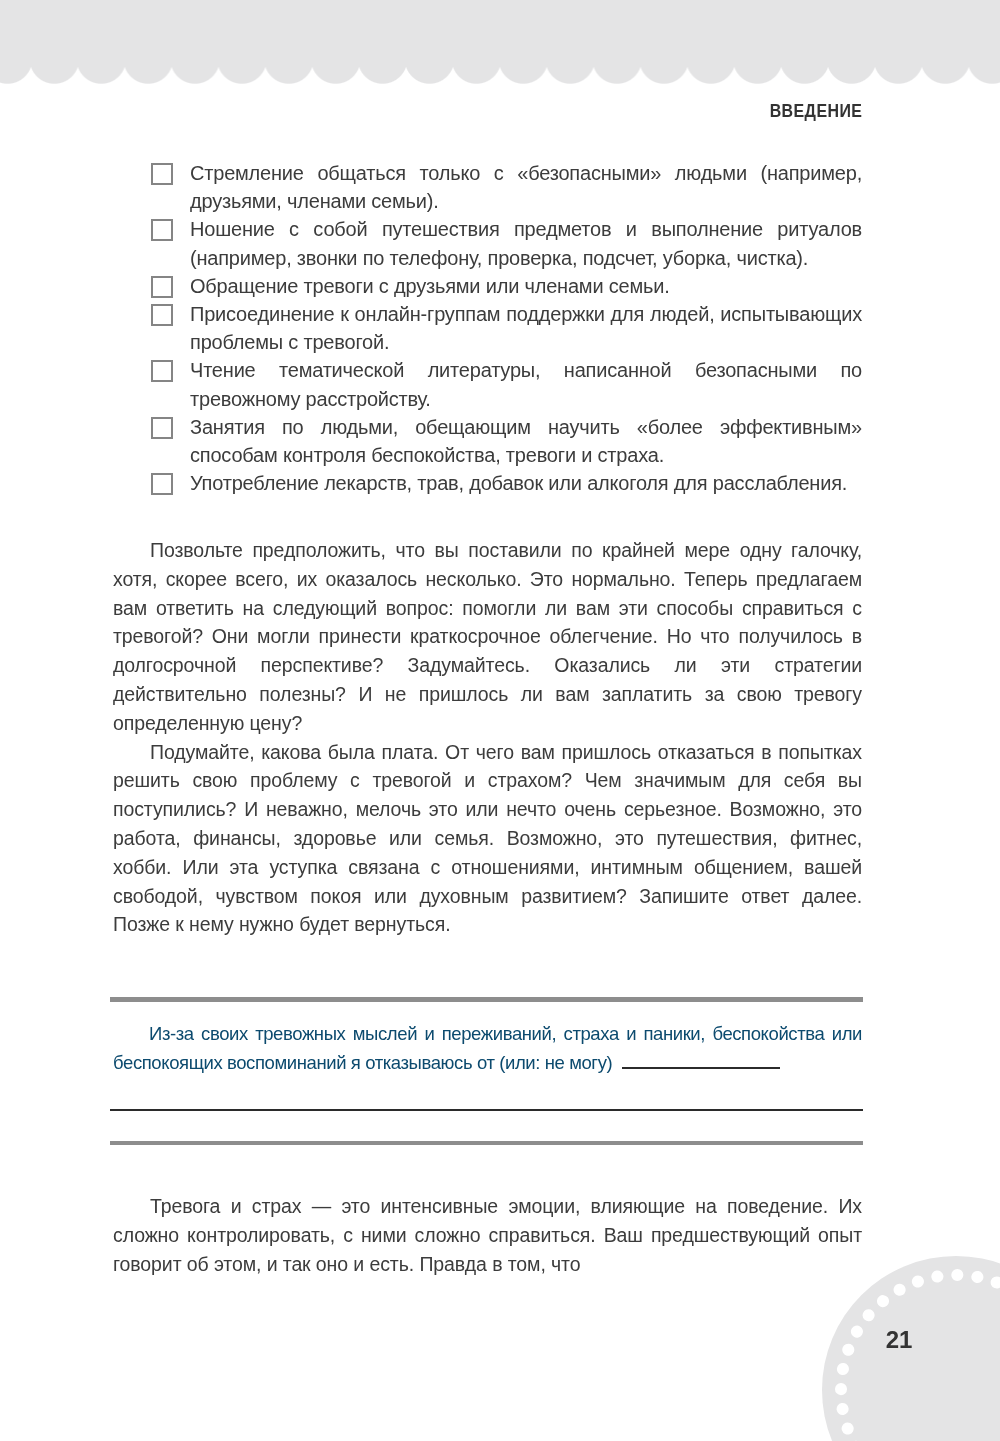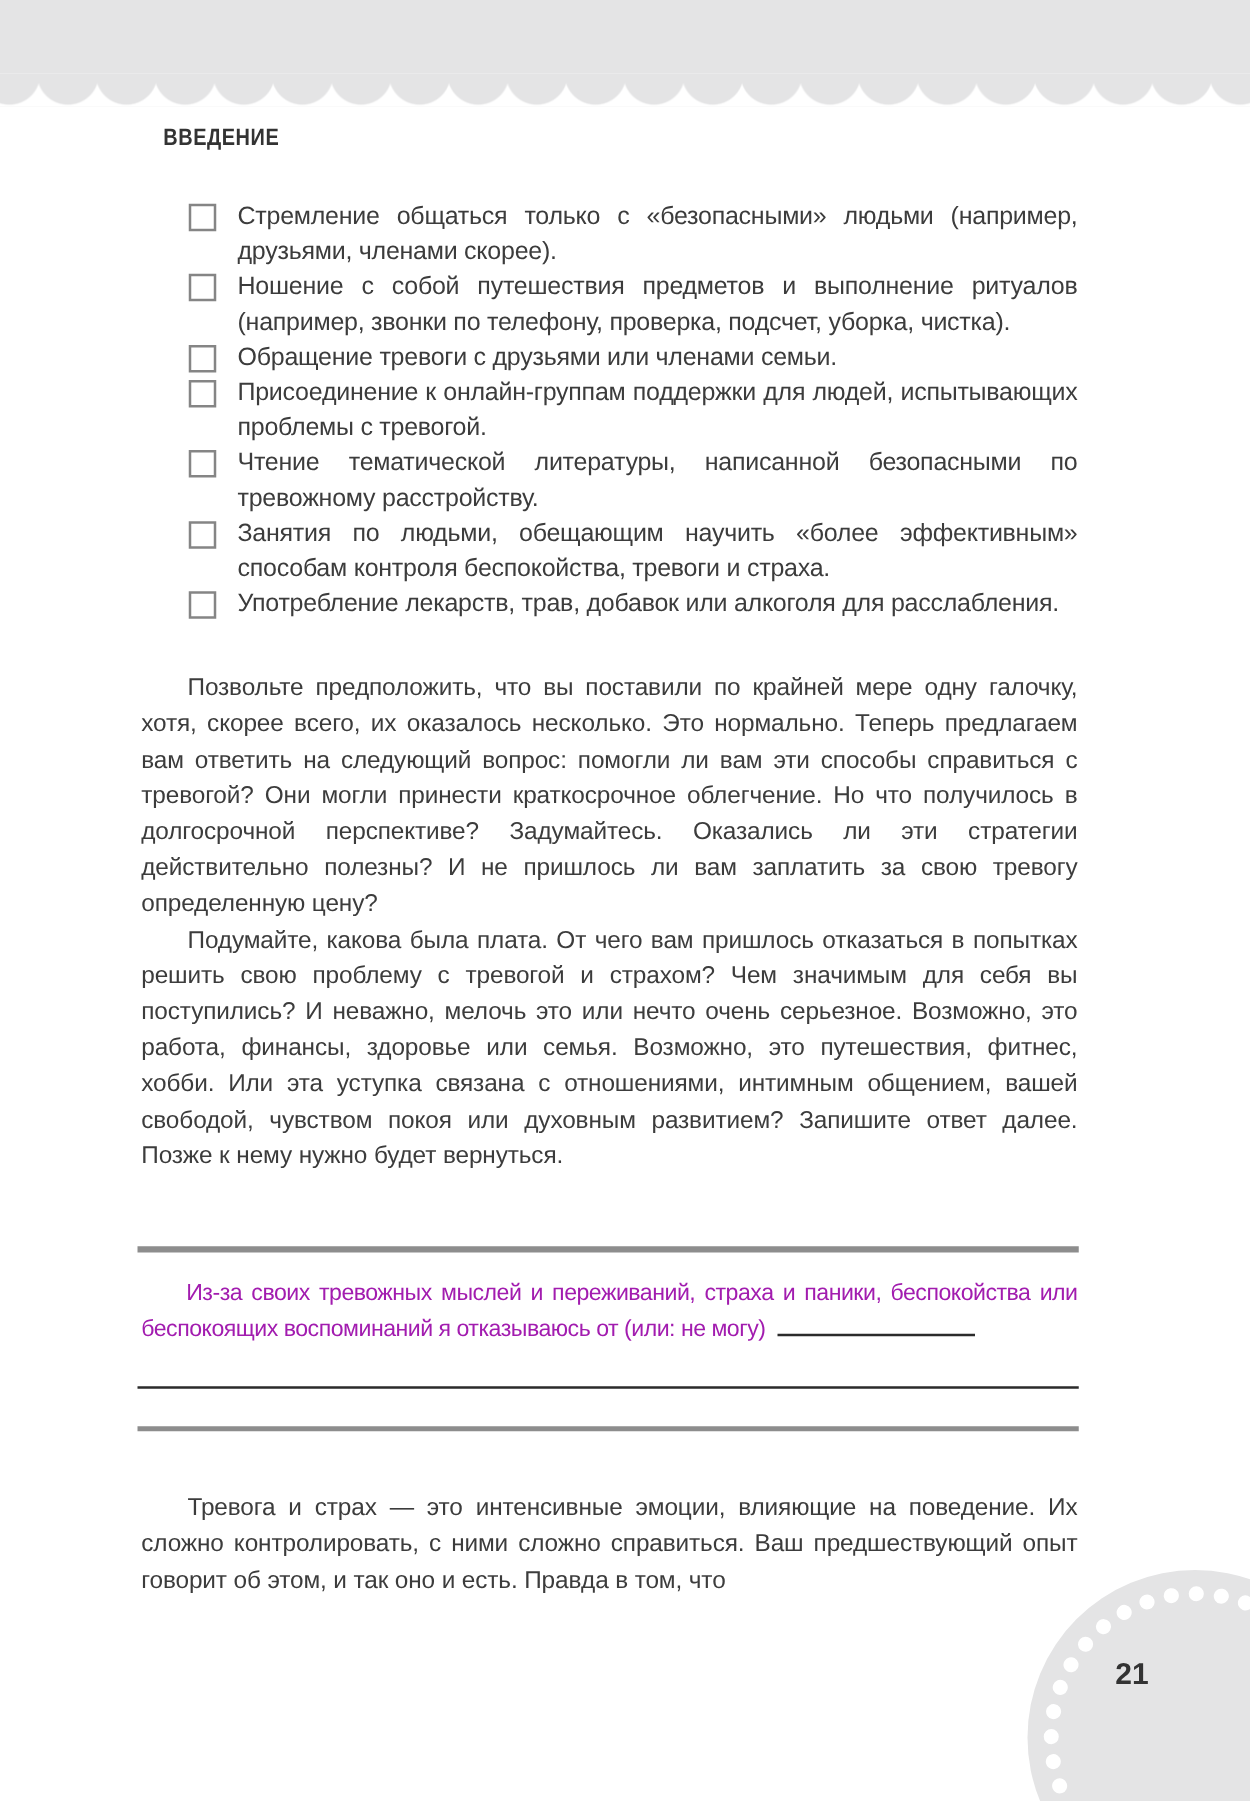--- a/index.html
+++ b/index.html
@@ -25,21 +25,21 @@
     position:absolute;top:59px;left:0;width:1000px;height:26px;
     background-image:radial-gradient(25.3px 25.3px at 23.5px 0px,
       var(--decor-gray) 24.2px, rgba(228,228,229,0) 25.3px);
     background-size:46.9px 26px;
     background-repeat:repeat-x;
     background-position:-16px 0;
   }
   
   .running-head{
     position:absolute;top:100px;left:113px;width:749px;
-    text-align:left;
+    text-align:right;
   }
   .running-head span{
     display:inline-block;
     font-size:19px;font-weight:bold;color:#333333;
     letter-spacing:.5px;
     transform:scaleX(.84);transform-origin:100% 50%;
   }
   
   .checklist{
     position:absolute;top:159px;left:151px;width:711px;
@@ -71,53 +71,53 @@
     position:absolute;left:110px;width:753px;
     background:var(--rule-gray);
   }
   #ws-rule-top{top:997px;height:5px;}
   #ws-rule-bottom{top:1141px;height:4px;}
   .ws-text{
     position:absolute;left:113px;top:1019px;width:749px;
     font-size:18.5px;line-height:29px;
     letter-spacing:-.4px;
     text-align:justify;text-indent:36px;
-    color:#a21caf;
+    color:#0c4a6e;
   }
   .fill-short{
     display:inline-block;width:158px;height:12px;
     border-bottom:2px solid var(--line-dark);
     margin-left:10px;text-indent:0;
   }
   .write-line{
     position:absolute;left:110px;top:1109px;width:753px;height:2px;
     background:var(--line-dark);
   }
   
   .corner-svg{position:absolute;right:0;bottom:0;}
   .page-number{
     position:absolute;left:879px;top:1326px;width:40px;
     font-size:24px;font-weight:bold;color:#333333;
-    text-align:right;
+    text-align:center;
   }
 </style>
 </head>
 <body>
 
 <div class="band-solid"></div>
 <div class="band-scallops"></div>
 
 <div class="running-head">
   <span>ВВЕДЕНИЕ</span>
 </div>
 
 <ul class="checklist">
   <li>
     <span class="cbx"></span>
-    <span>Стремление общаться только с «безопасными» людьми (например, друзьями, членами скорее).</span>
+    <span>Стремление общаться только с «безопасными» людьми (например, друзьями, членами семьи).</span>
   </li>
   <li>
     <span class="cbx"></span>
     <span>Ношение с собой путешествия предметов и выполнение ритуалов (например, звонки по телефону, проверка, подсчет, уборка, чистка).</span>
   </li>
   <li>
     <span class="cbx"></span>
     <span>Обращение тревоги с друзьями или членами семьи.</span>
   </li>
   <li>

